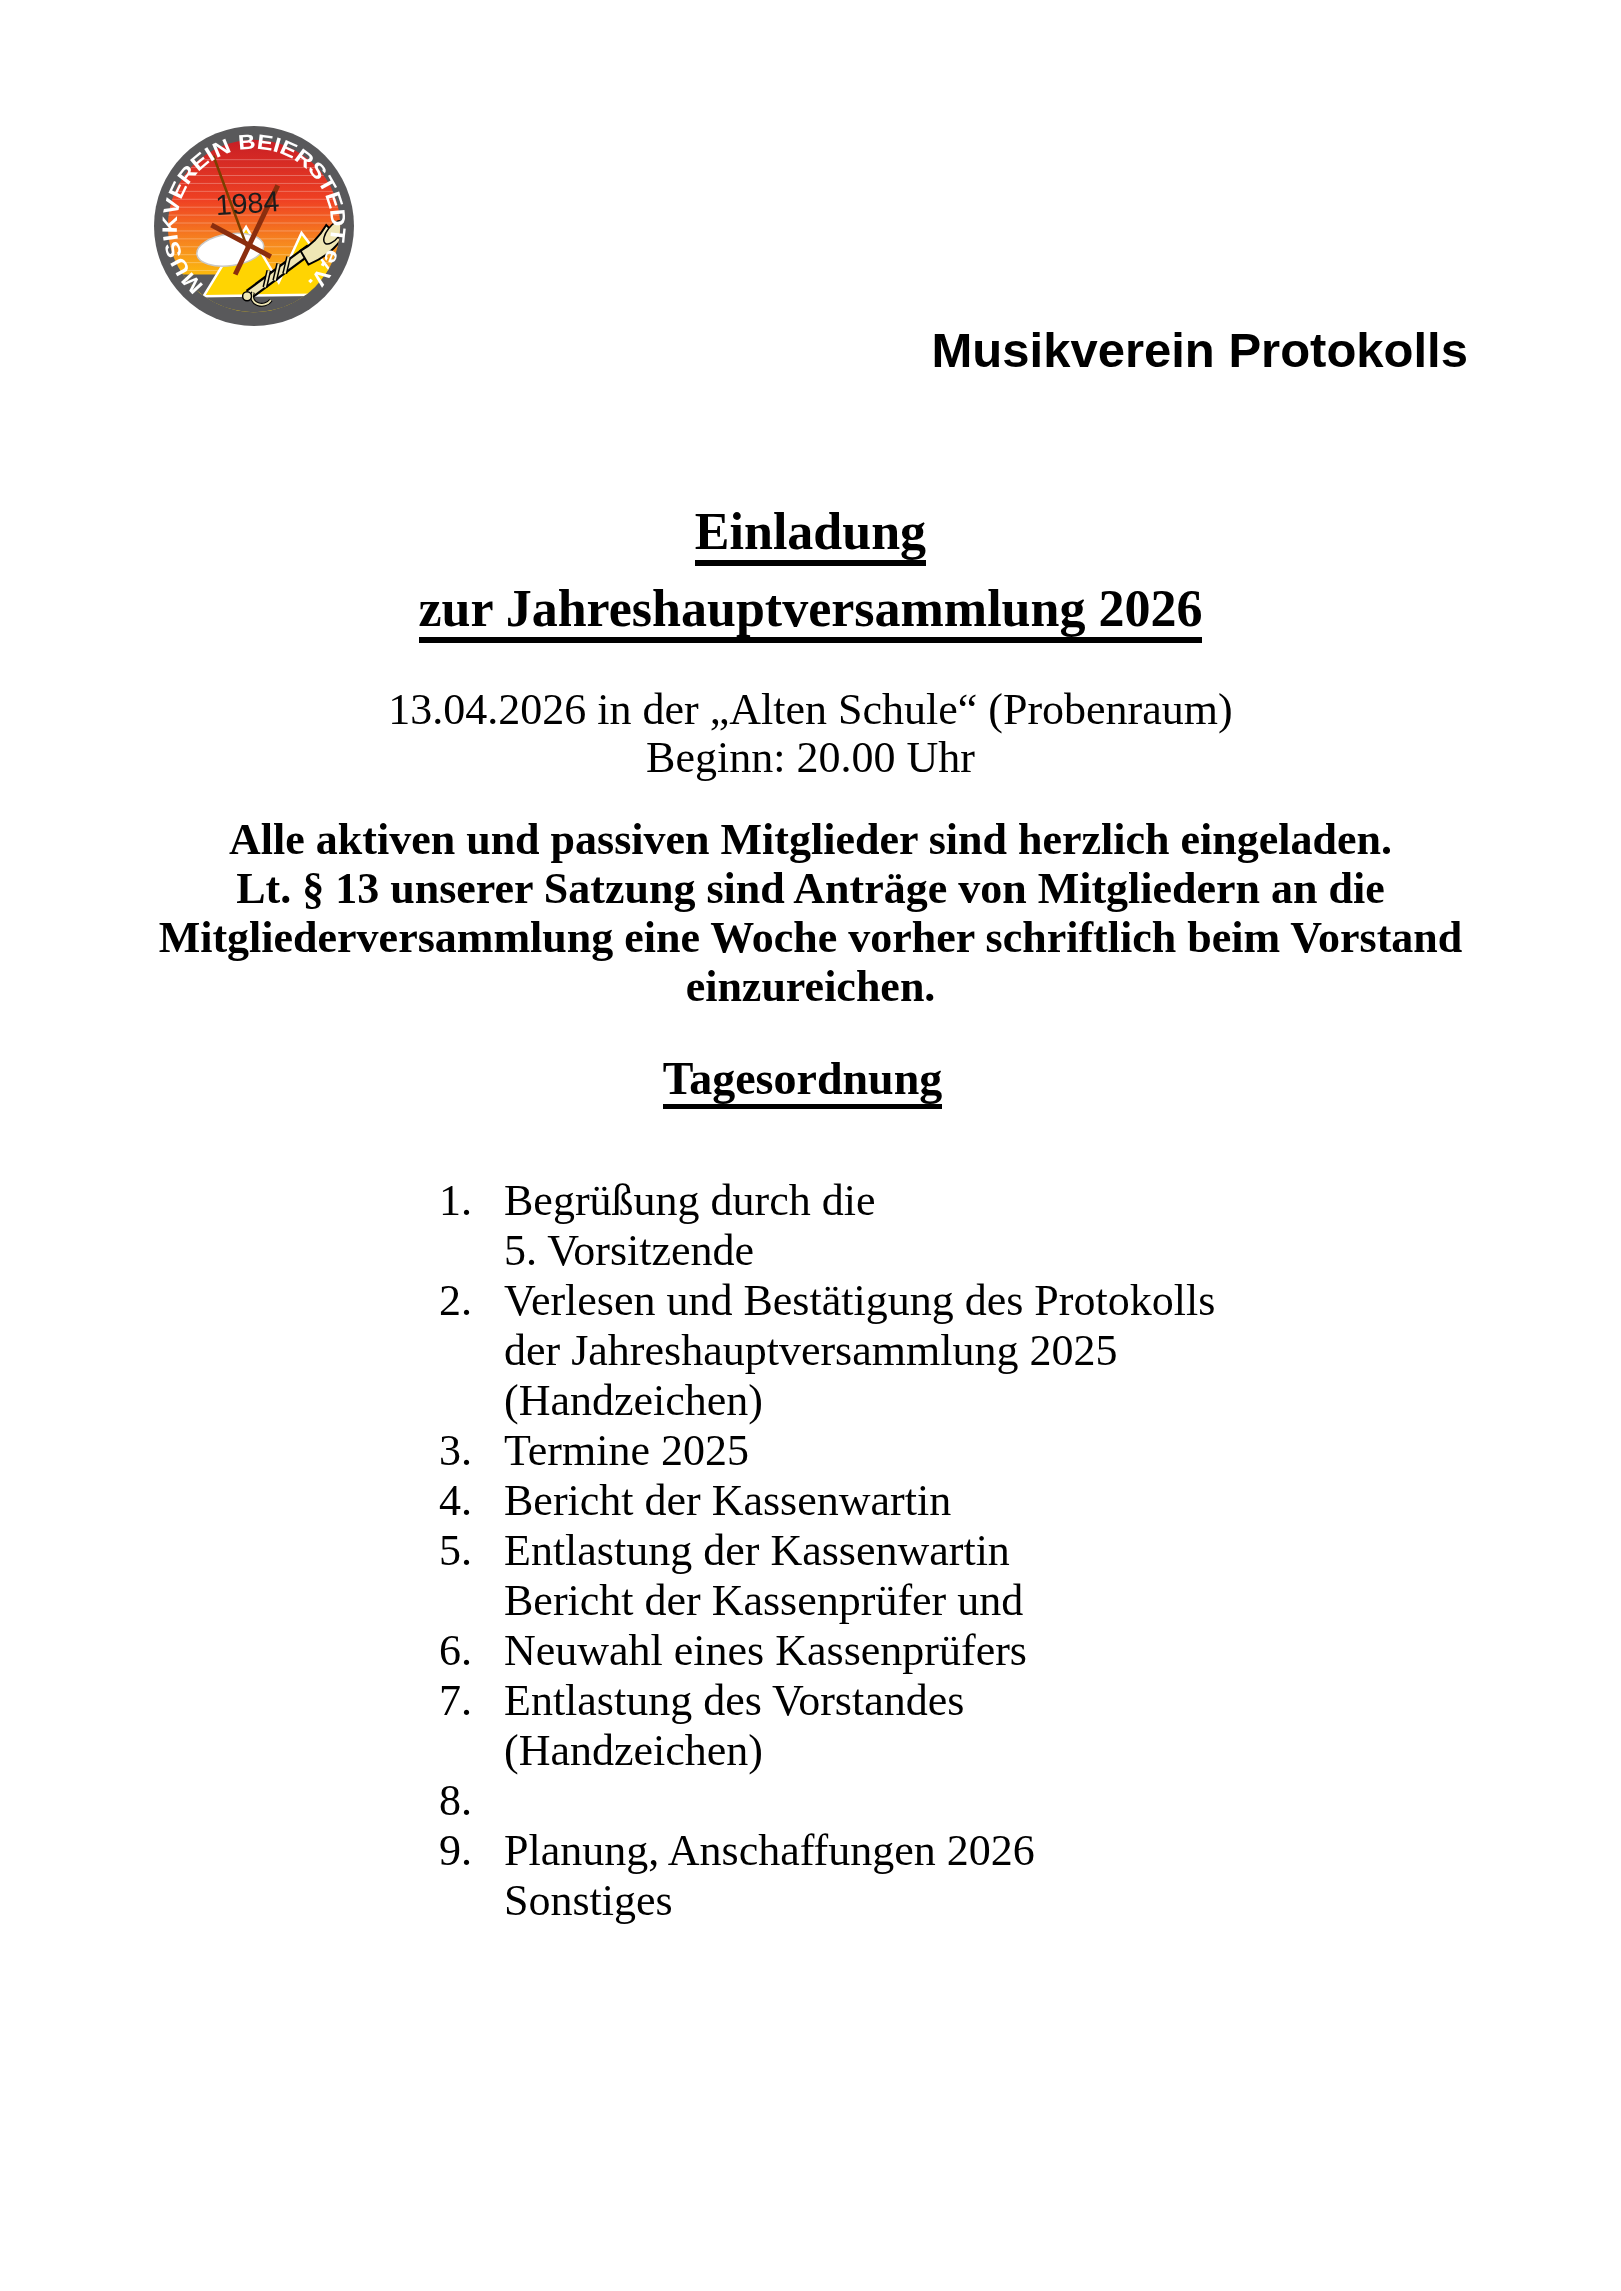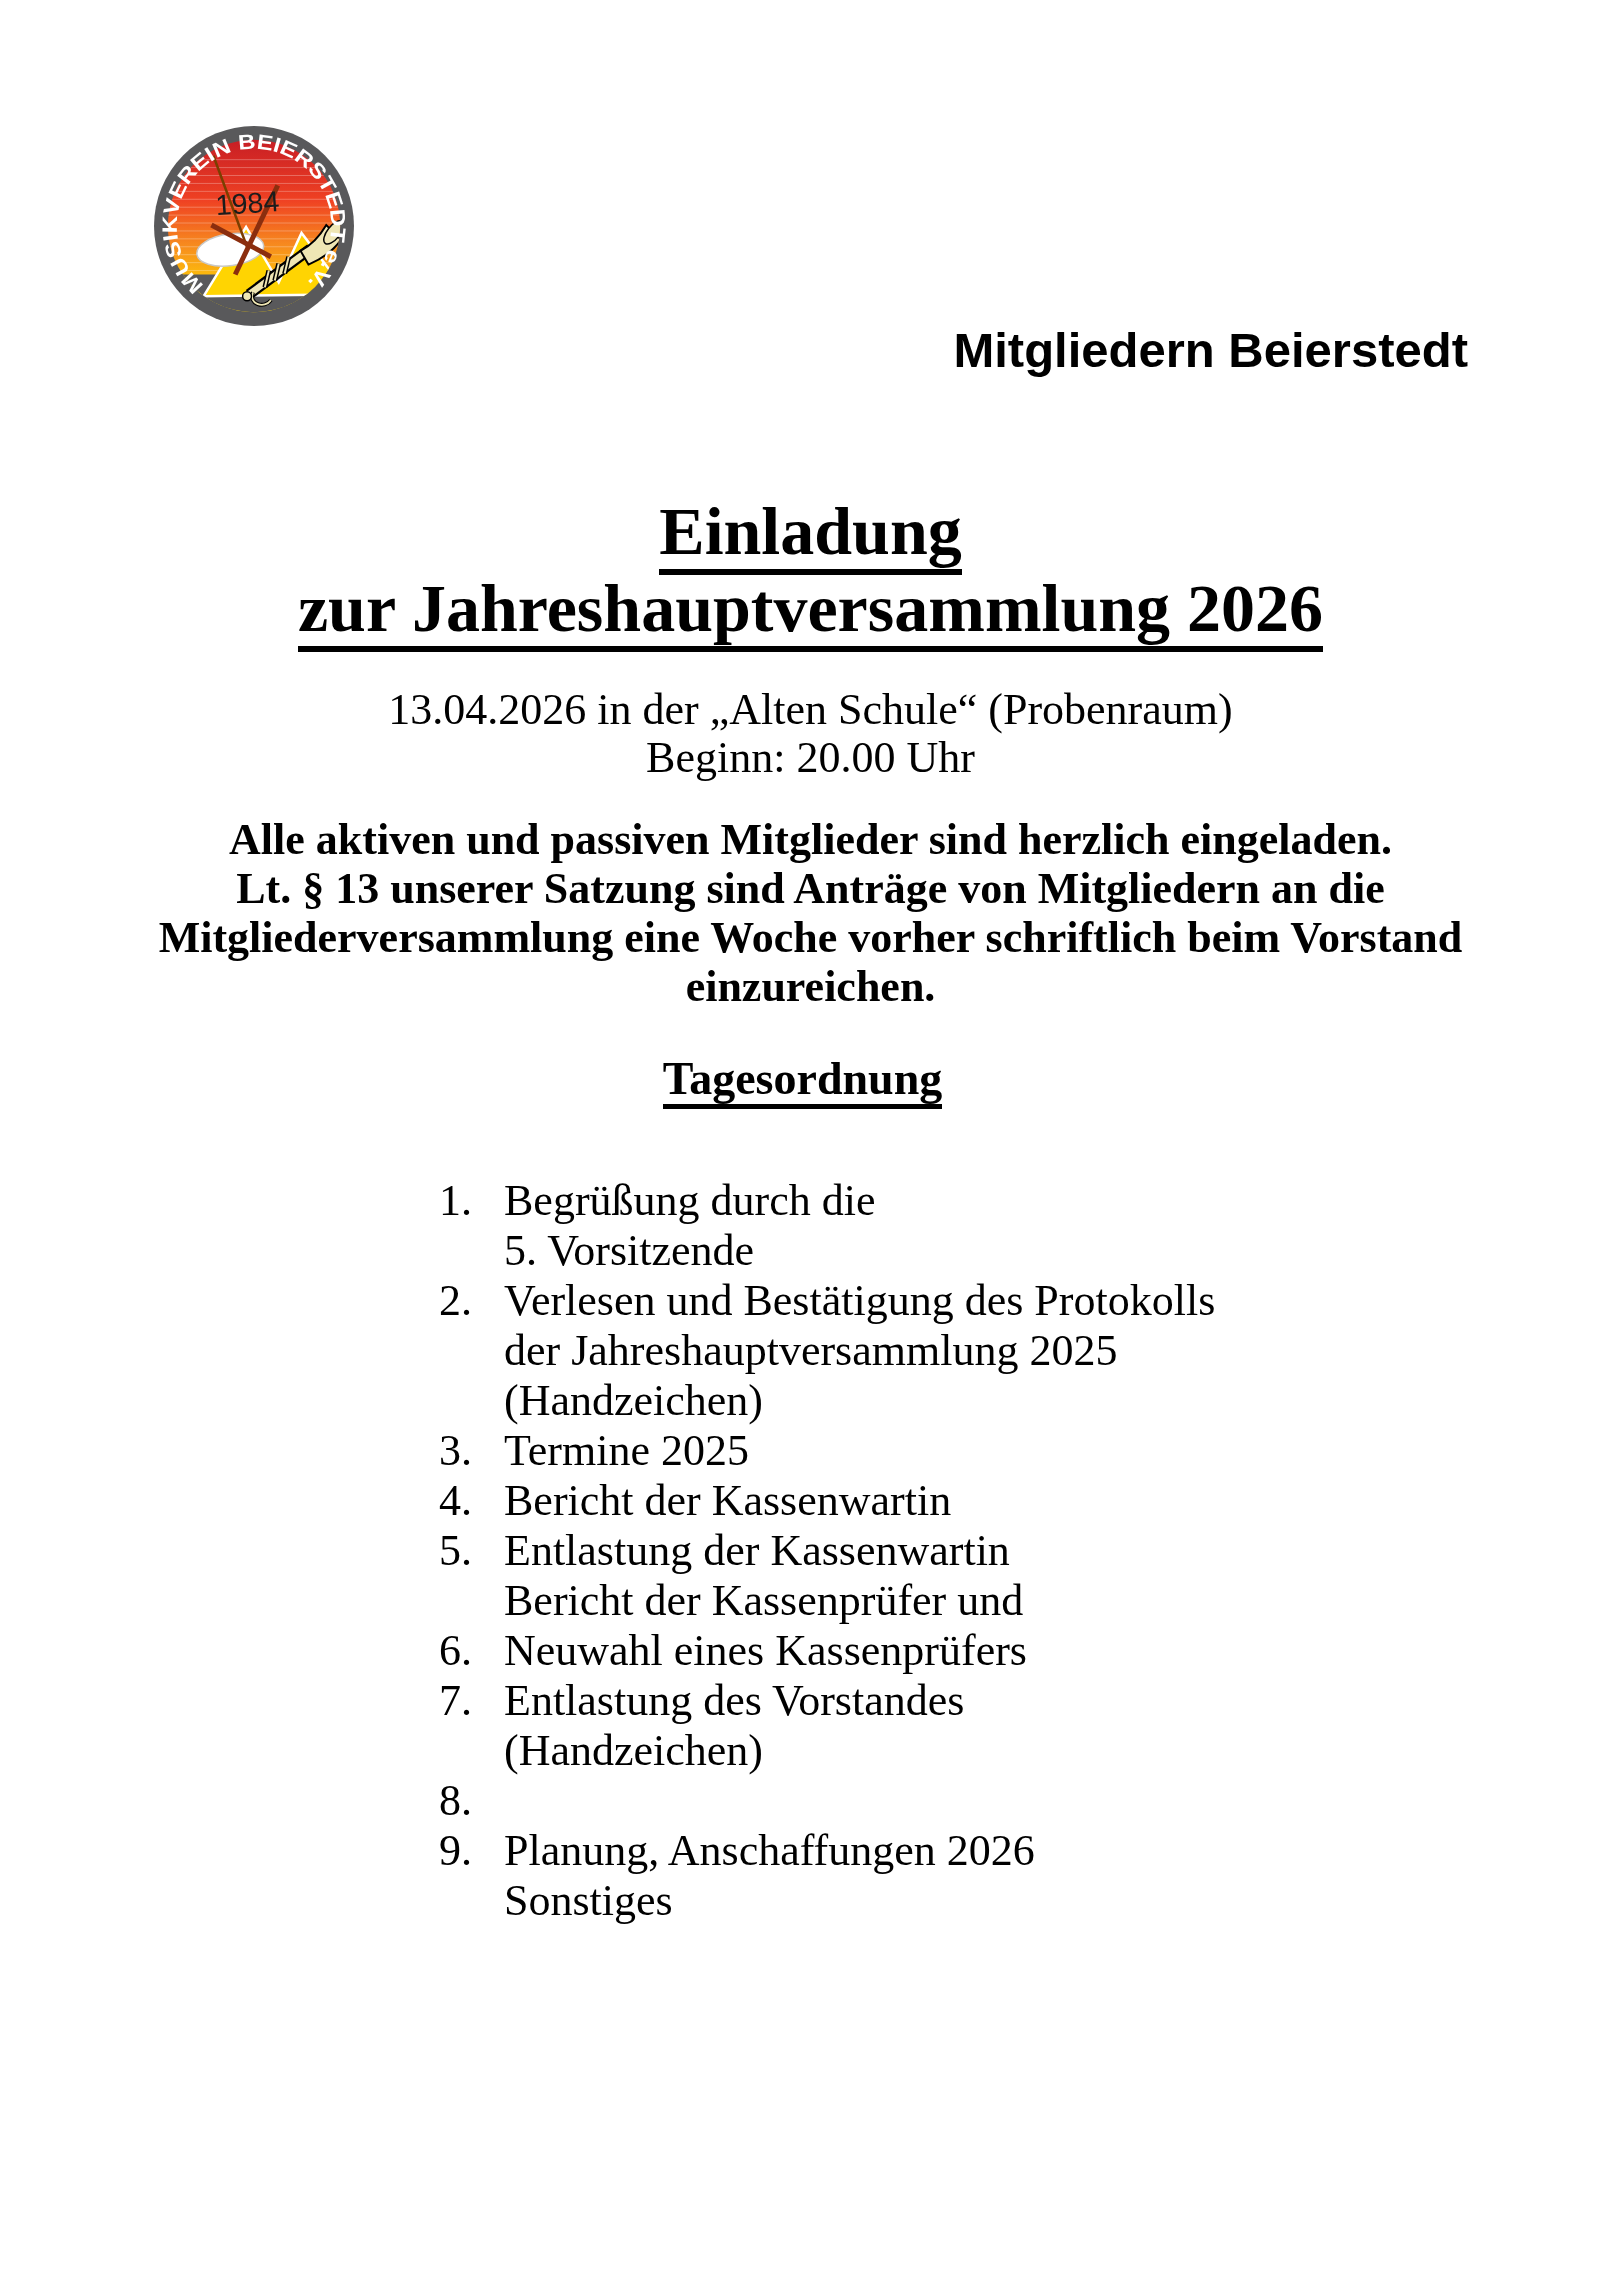--- a/index.html
+++ b/index.html
@@ -23,21 +23,21 @@
     position:absolute; top:326px; right:153px;
     font-family:"Liberation Sans", sans-serif;
     font-weight:700; font-size:49px; line-height:1;
     letter-spacing:0;
   }
 
   
   .title-block {
     position:absolute; left:0; right:0; top:493px;
     text-align:center;
-    font-weight:700; font-size:68px; line-height:77px;
+    font-weight:700; font-size:52px; line-height:77px;
   }
   .title-block .u { border-bottom:6.9px solid #000; }
 
   
   .event-block {
     position:absolute; left:0; right:0; top:686px;
     text-align:center; font-size:44px; line-height:48px;
   }
 
   
@@ -138,21 +138,21 @@
       </g>
     </g>
 
     <text font-family="Liberation Sans, sans-serif" font-size="21" font-weight="700" fill="#ffffff">
       <textPath href="#ringArc" startOffset="0" textLength="376" lengthAdjust="spacingAndGlyphs">MUSIKVEREIN BEIERSTEDT e.V.</textPath>
     </text>
 
     <text x="95" y="88" text-anchor="middle" transform="rotate(-4 95 88)" font-family="Liberation Sans, sans-serif" font-size="29" fill="#1c1c1c">1984</text>
   </svg>
 
-  <div class="org-name">Mitgliedern Beierstedt</div>
+  <div class="org-name">Musikverein Protokolls</div>
 
   <div class="title-block">
     <div><span class="u">Einladung</span></div>
     <div><span class="u">zur Jahreshauptversammlung 2026</span></div>
   </div>
 
   <div class="event-block">
     <div>13.04.2026 in der „Alten Schule“ (Probenraum)</div>
     <div>Beginn: 20.00 Uhr</div>
   </div>

